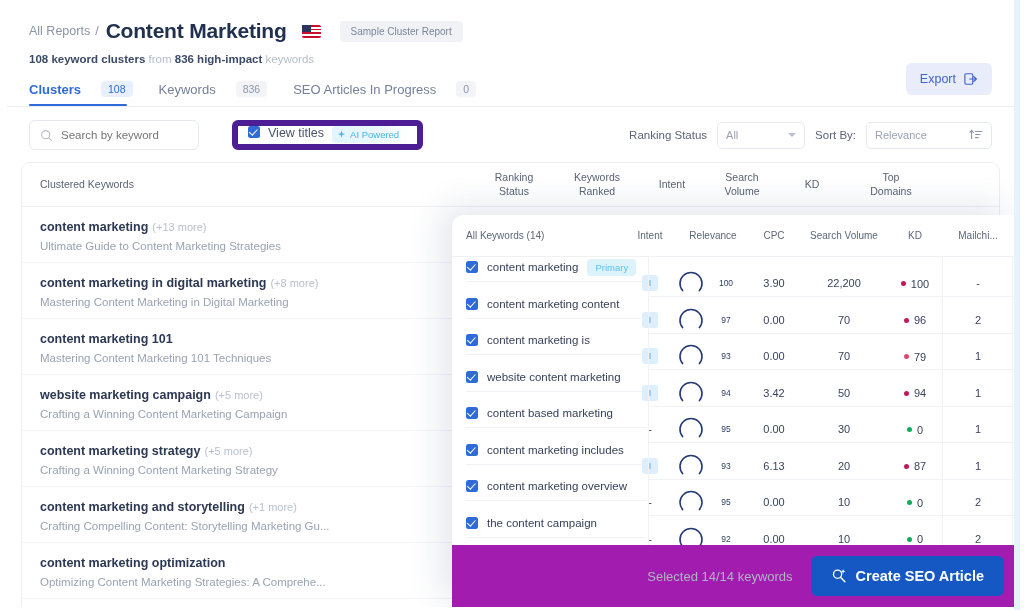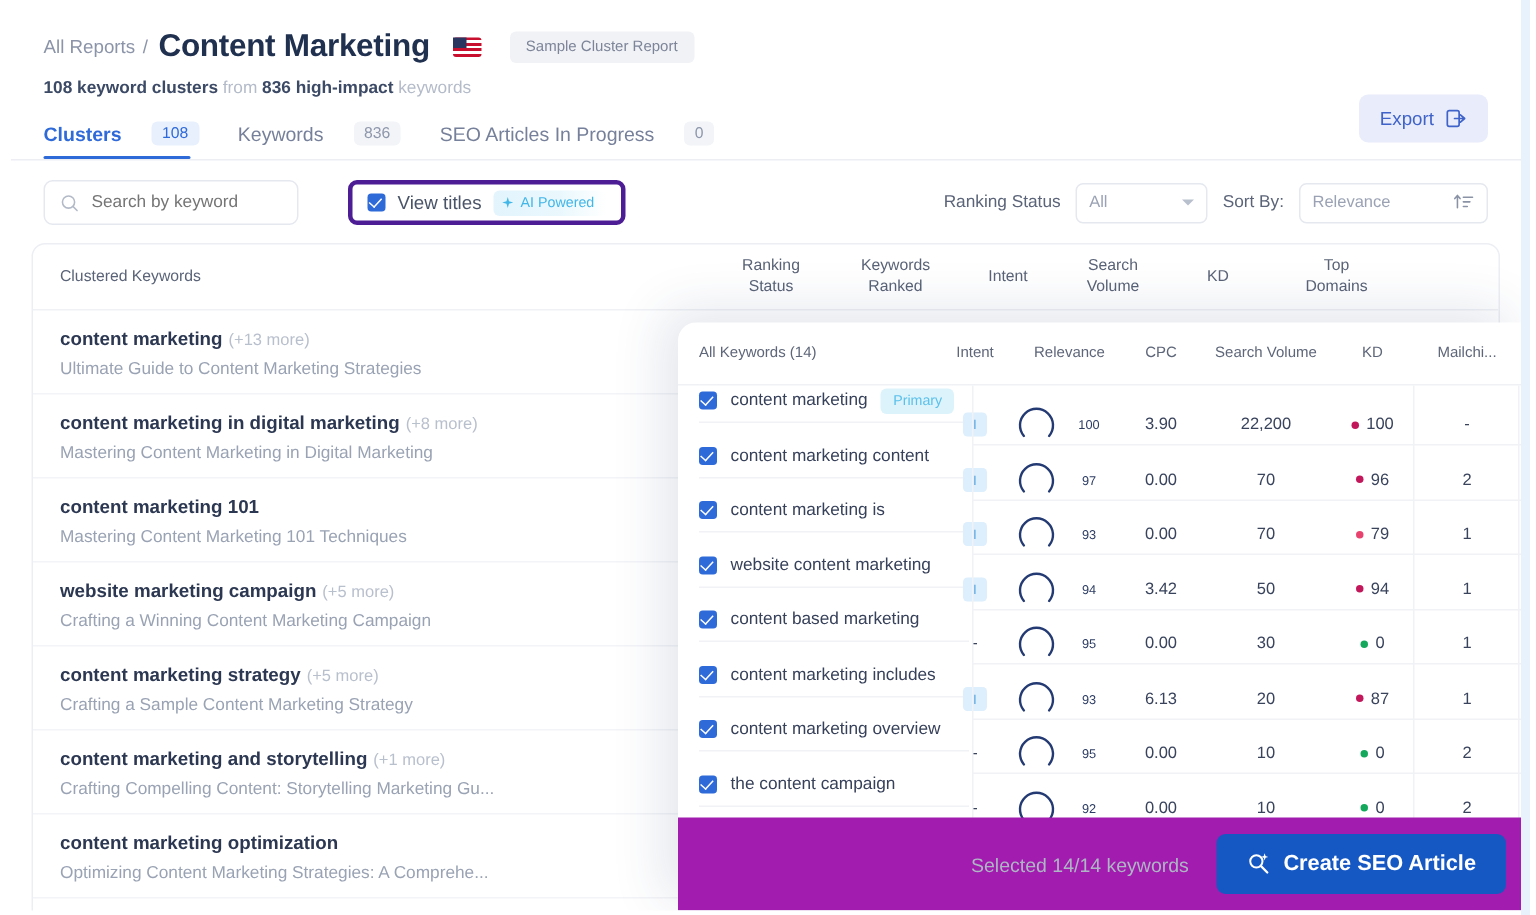--- a/index.html
+++ b/index.html
@@ -88,22 +88,22 @@
   }
   .search-box {
     width: 170px; height: 30px; border: 1px solid #e5e8ef; border-radius: 6px;
     display: flex; align-items: center; gap: 8px; padding: 0 10px; background:#fff;
   }
   .search-box input {
     border: none; outline: none; font-size: 11.5px; color: #9aa2b4;
     font-family: "Liberation Sans", sans-serif; width: 120px; background: transparent;
   }
   .view-titles {
-    margin-left: 33px; height: 30px; border: 3px solid #4c1d95; border-radius: 6px;
-    display: flex; align-items: center; gap: 8px; padding: 0 10px; cursor: pointer;
+    margin-left: 33px; height: 30px; border: 6px solid #4c1d95; border-radius: 6px;
+    display: flex; align-items: flex-start; gap: 8px; padding: 0 10px; cursor: pointer;
   }
   .vt-label { font-size: 12.5px; color: #4a5468; }
   .chk {
     width: 12px; height: 12px; border-radius: 2.5px; background: #2f6ad9;
     position: relative; flex: none;
   }
   .chk:after {
     content: ""; position: absolute; left: 3.4px; top: 1.2px;
     width: 3.5px; height: 6.5px; border: solid #fff; border-width: 0 1.6px 1.6px 0;
     transform: rotate(42deg);
@@ -433,21 +433,21 @@
         <div class="cell c-kd"></div>
         <div class="cell c-domain"></div>
         <div class="cell c-chev"></div>
       </div>
 
       <div class="trow">
         <div style="flex:1">
           <div>
             <span class="kw-main">content marketing strategy</span><span class="kw-more">(+5 more)</span>
           </div>
-          <div class="kw-sub">Crafting a Sample Content Marketing Strategy</div>
+          <div class="kw-sub">Crafting a Winning Content Marketing Strategy</div>
         </div>
         <div class="cell c-status">
           <span class="badge ranked">Ranked</span>
         </div>
         <div class="cell c-ranked"></div>
         <div class="cell c-intent"></div>
         <div class="cell c-volume"></div>
         <div class="cell c-kd"></div>
         <div class="cell c-domain"></div>
         <div class="cell c-chev"></div>

